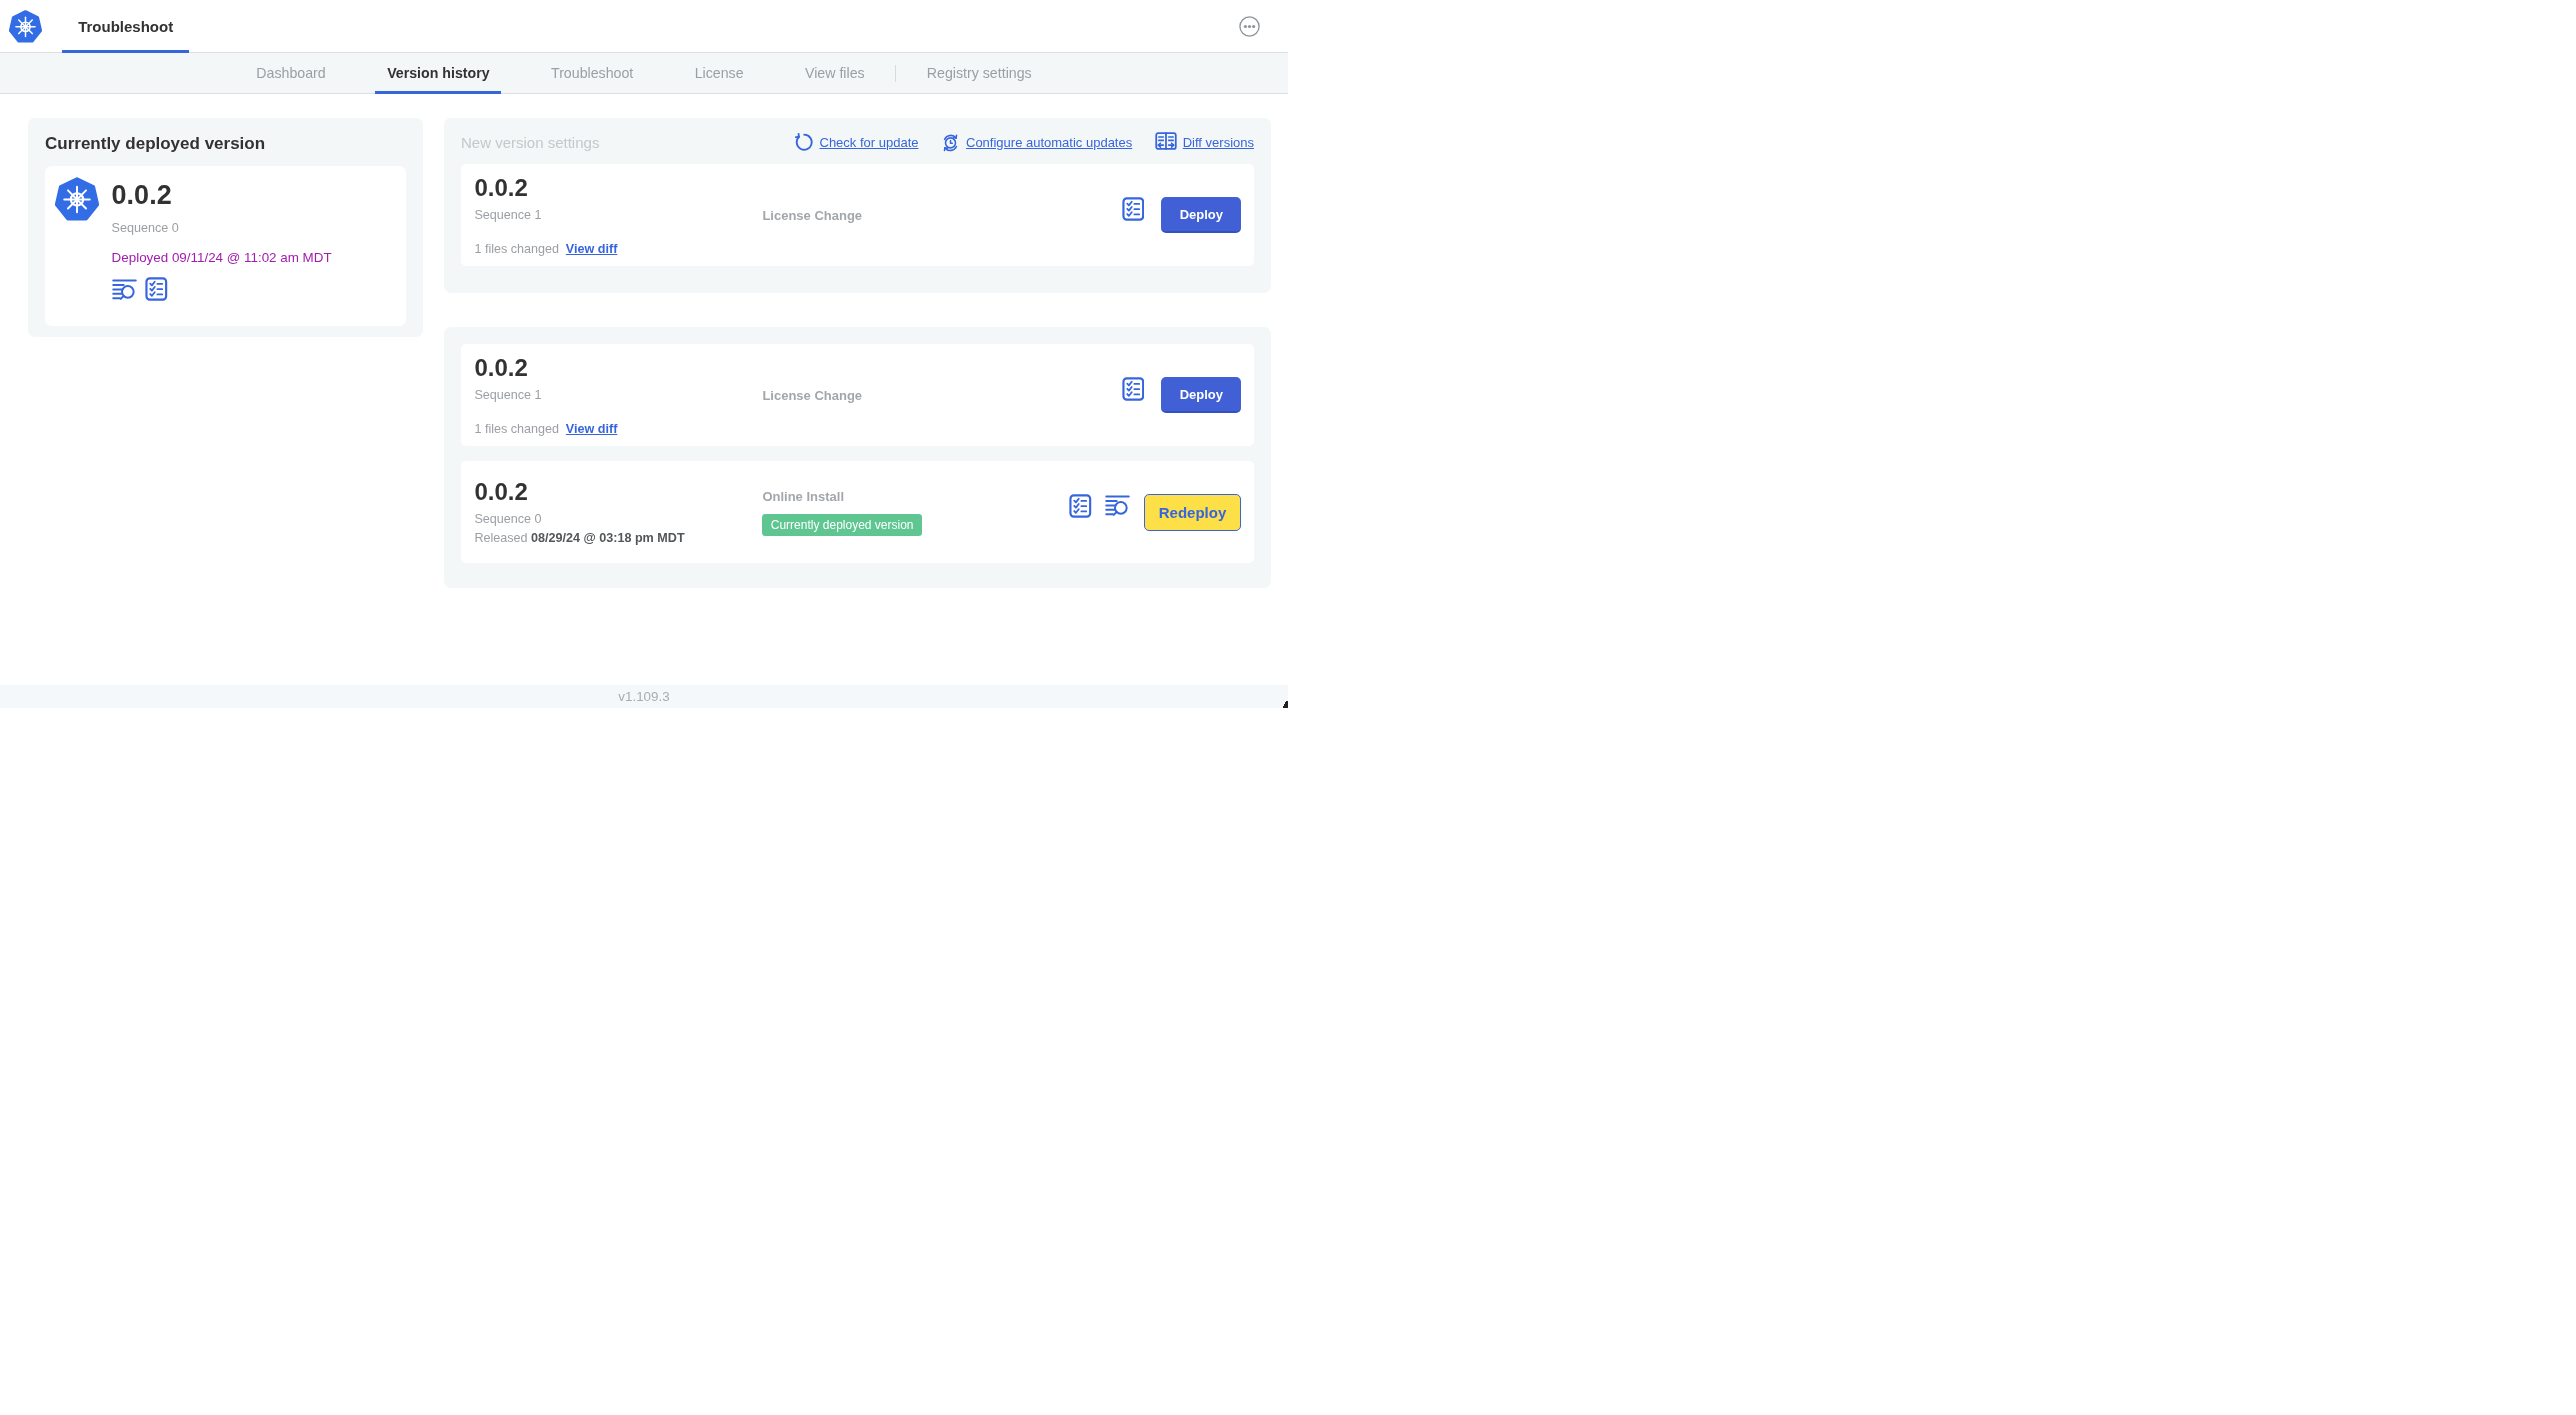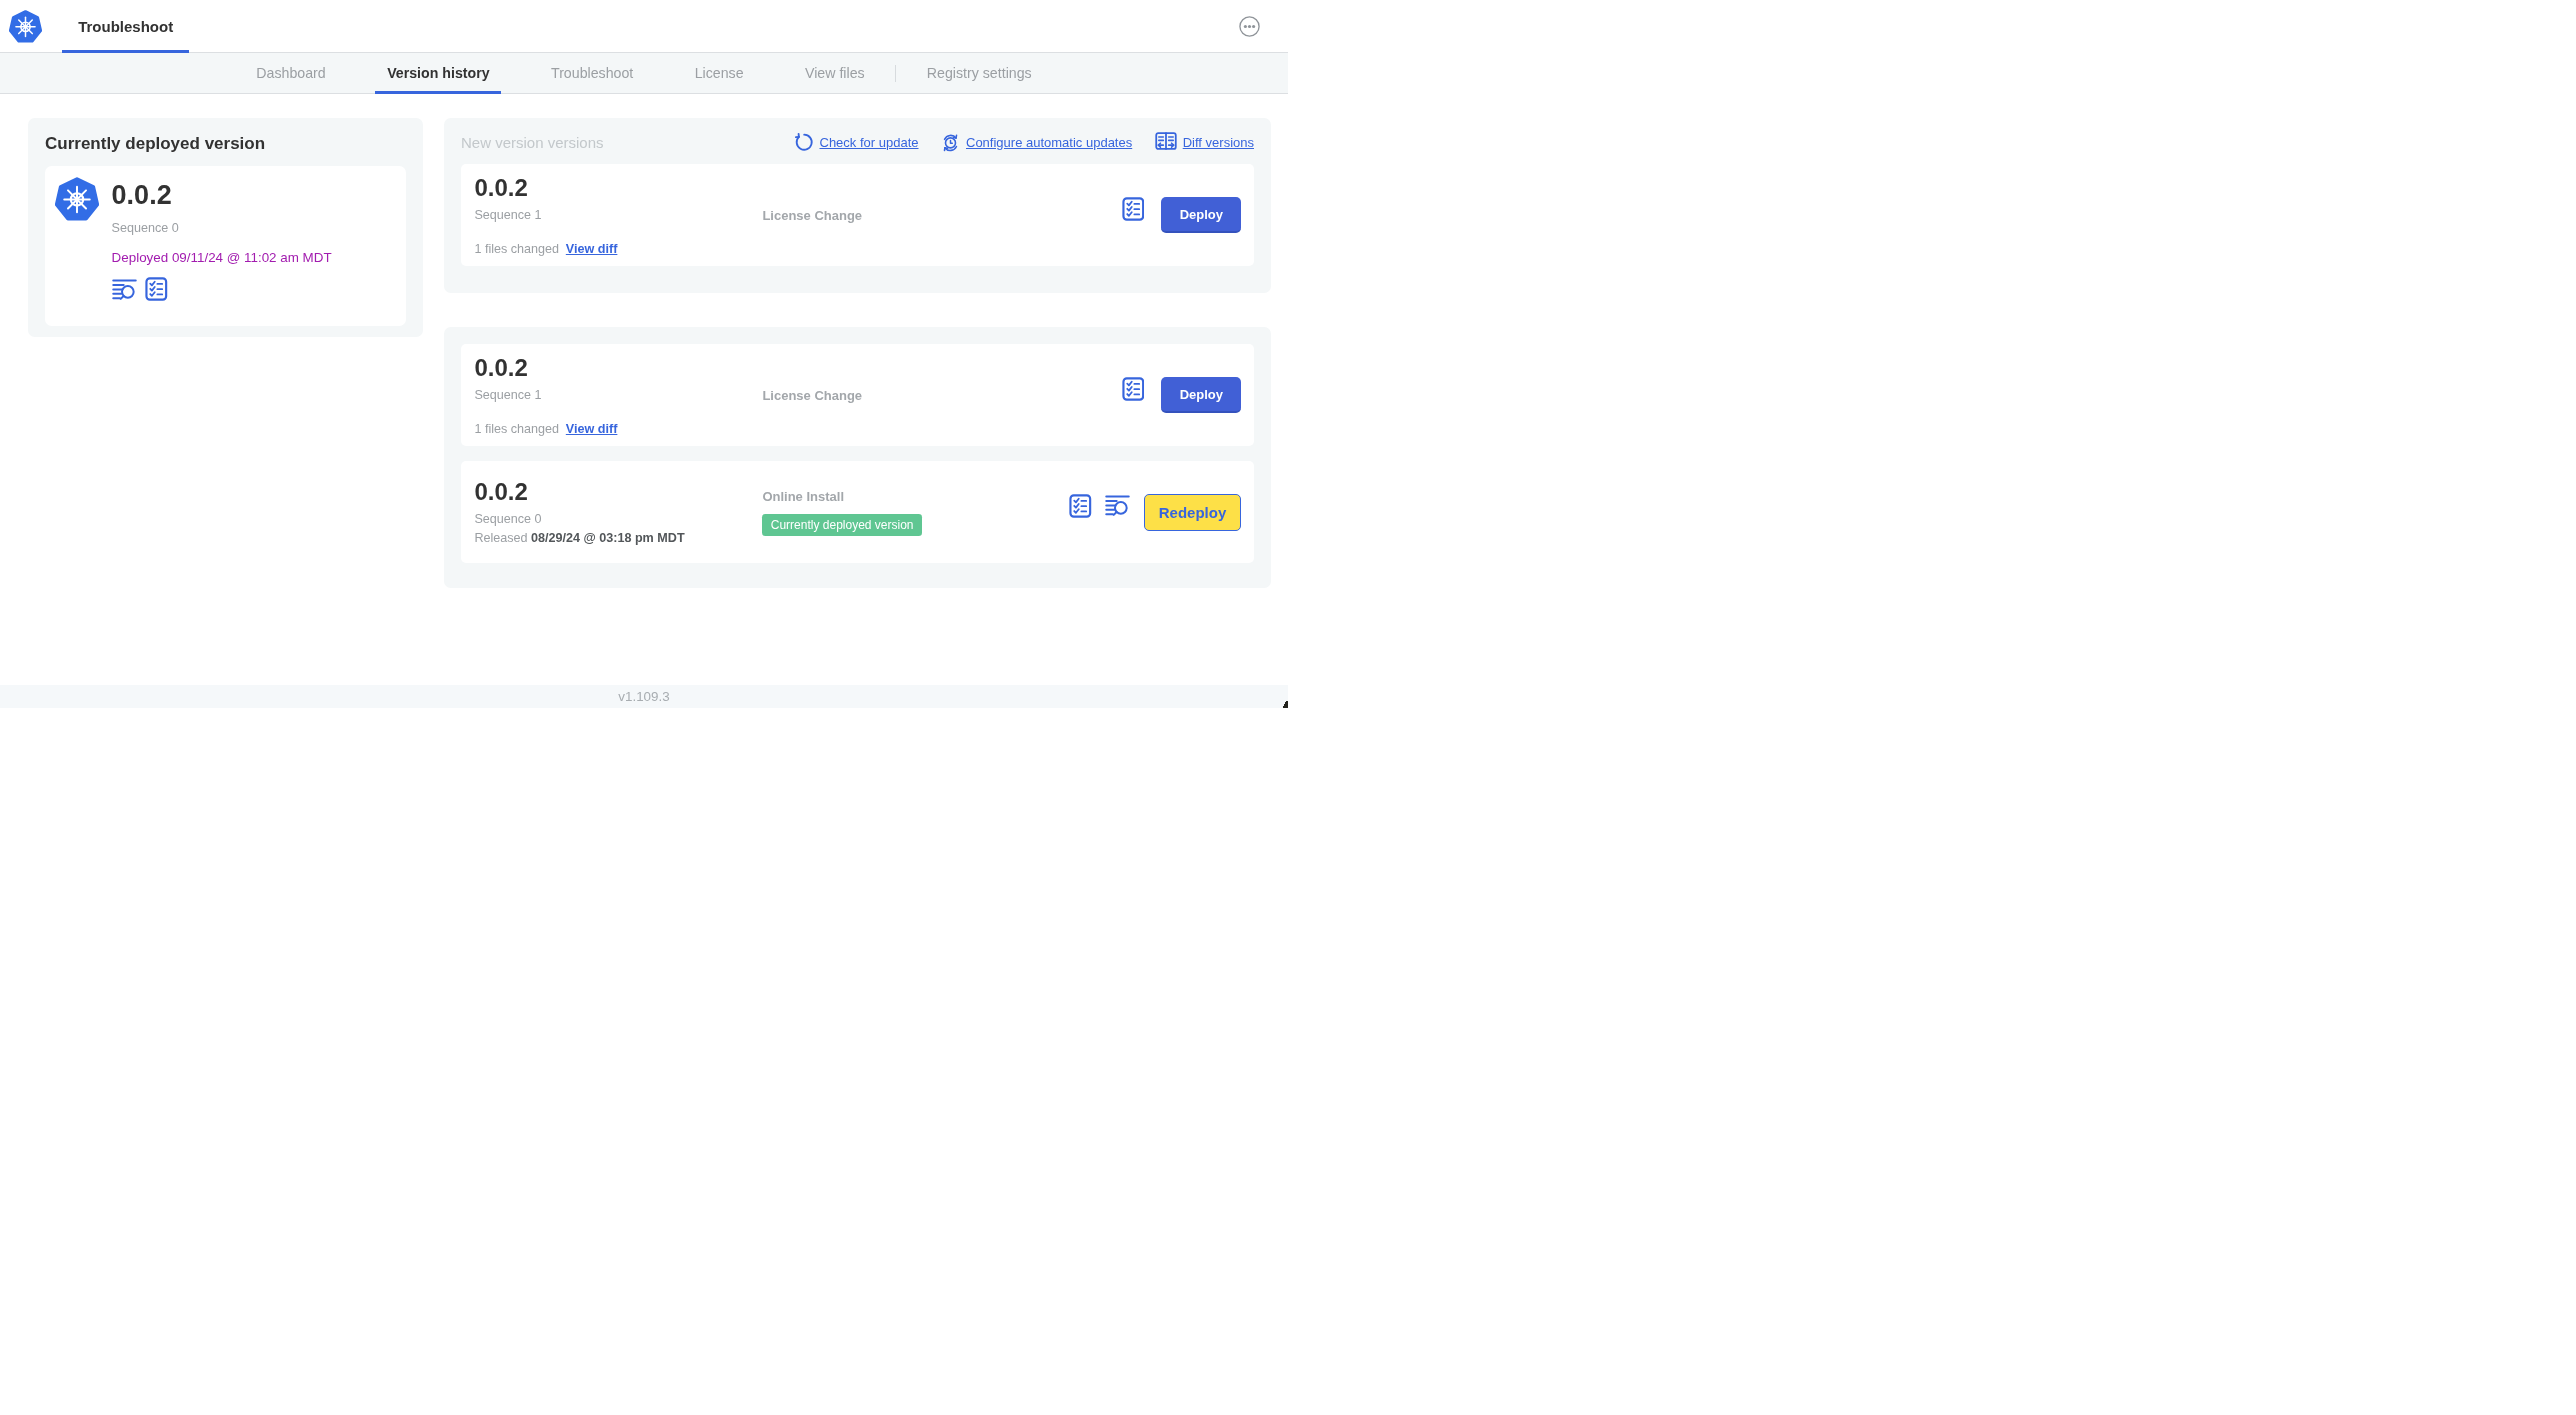--- a/index.html
+++ b/index.html
@@ -174,21 +174,21 @@
             </button>
           </div>
         </div>
       </div>
     </section>
 
     <div class="right-col">
 
       <section class="card newver-card">
         <div class="card-head">
-          <span class="newver-title">New version versions</span>
+          <span class="newver-title">New version settings</span>
           <div class="head-actions">
             <a class="action-link">
               <span>
                 <svg viewBox="0 0 22 22" width="18.4" height="18.4" stroke="currentColor" fill="none" stroke-width="2.2" stroke-linecap="round">
                   <path d="M11 2 A9 9 0 1 1 4.64 4.64"></path>
                   <path d="M4.64 4.64 L4.3 1.1"></path>
                     <path d="M4.64 4.64 L1.1 4.9"></path>
                 </svg>
               </span>
               <span class="lbl">Check for update</span>

